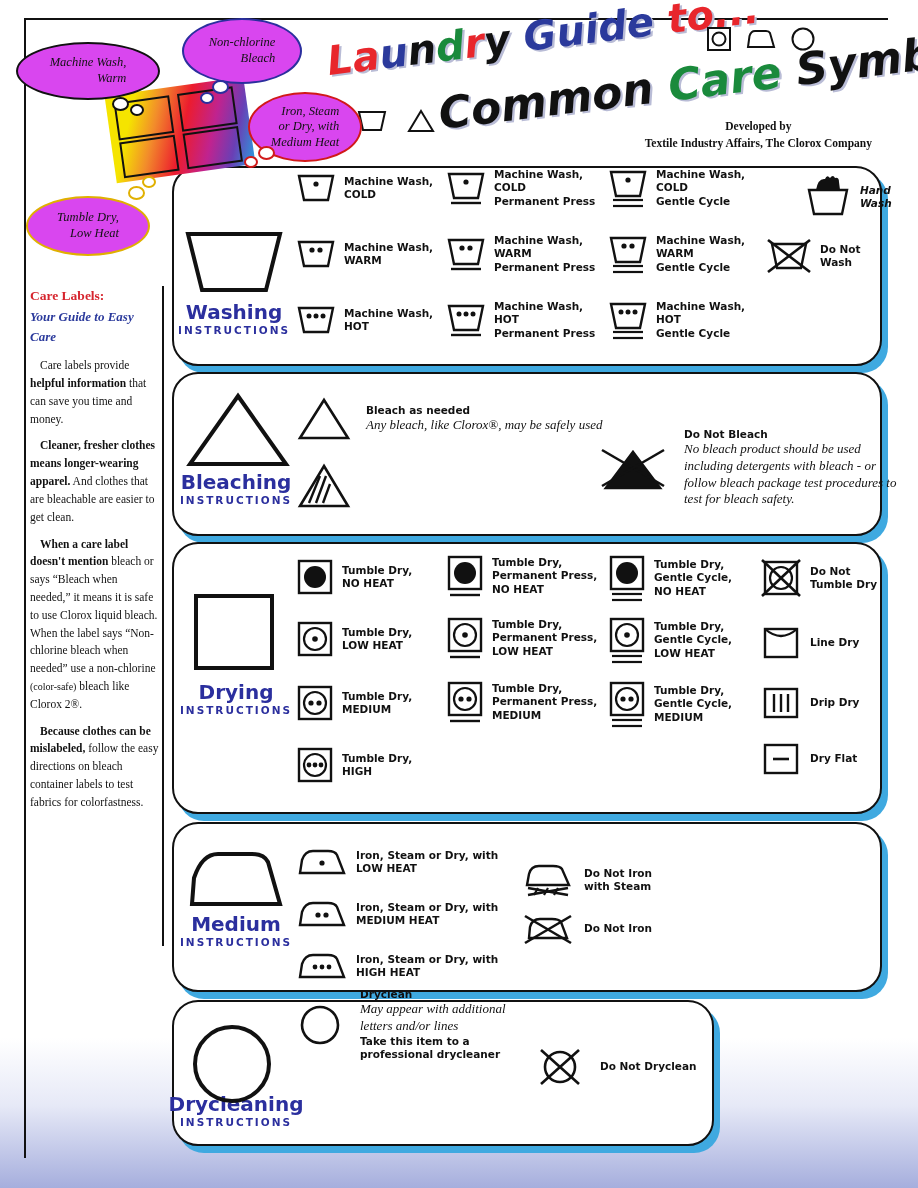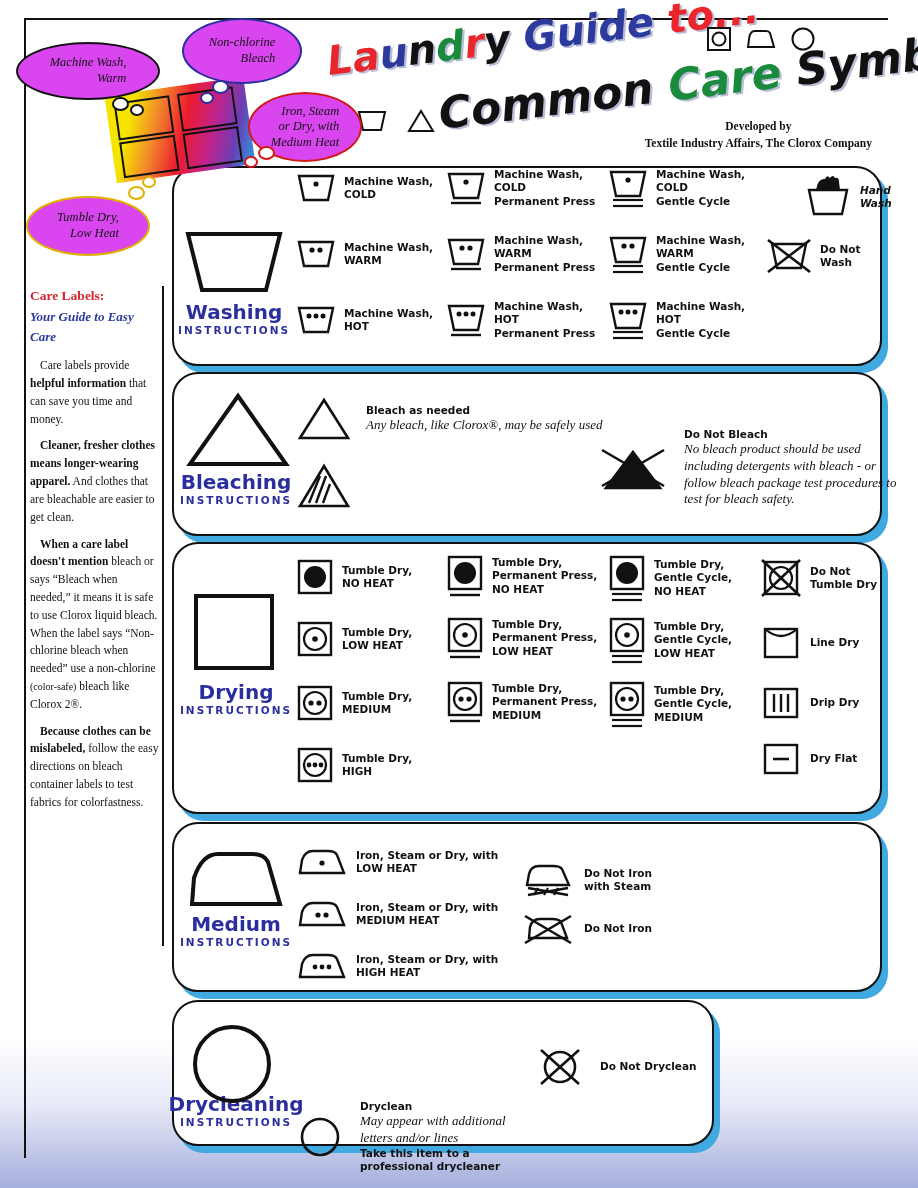--- a/index.html
+++ b/index.html
@@ -524,21 +524,21 @@
 
 <div class="panel p-dc"></div>
 <div class="sectlabel" style="left:166px;top:1092px;width:140px;">
   <div class="big">Drycleaning</div>
   <div class="small">INSTRUCTIONS</div>
 </div>
 <svg style="position:absolute;left:190px;top:1024px;z-index:8;" width="84" height="80" viewBox="0 0 84 80">
   <circle cx="42" cy="40" r="37" fill="none" stroke="#111" stroke-width="4"></circle>
 </svg>
 
-<div class="item" style="left:296px;top:1100px;">
+<div class="item" style="left:296px;top:988px;">
   <svg width="48" height="46" viewBox="0 0 48 46">
       <circle cx="24" cy="23" r="18" fill="none" stroke="#111" stroke-width="2.6"></circle>
     </svg>
   <div class="itxt" style="padding-left:8px;">Dryclean<br><span class="it">May appear with additional<br>letters and/or lines</span><br>Take this item to a<br>professional drycleaner</div>
 </div>
 <div class="item" style="left:536px;top:1046px;">
   <svg width="48" height="42" viewBox="0 0 48 42">
     <circle cx="24" cy="21" r="15" fill="none" stroke="#111" stroke-width="2.6"></circle>
     <line x1="5" y1="4" x2="43" y2="38" stroke="#111" stroke-width="2.6"></line>
     <line x1="43" y1="4" x2="5" y2="38" stroke="#111" stroke-width="2.6"></line>

